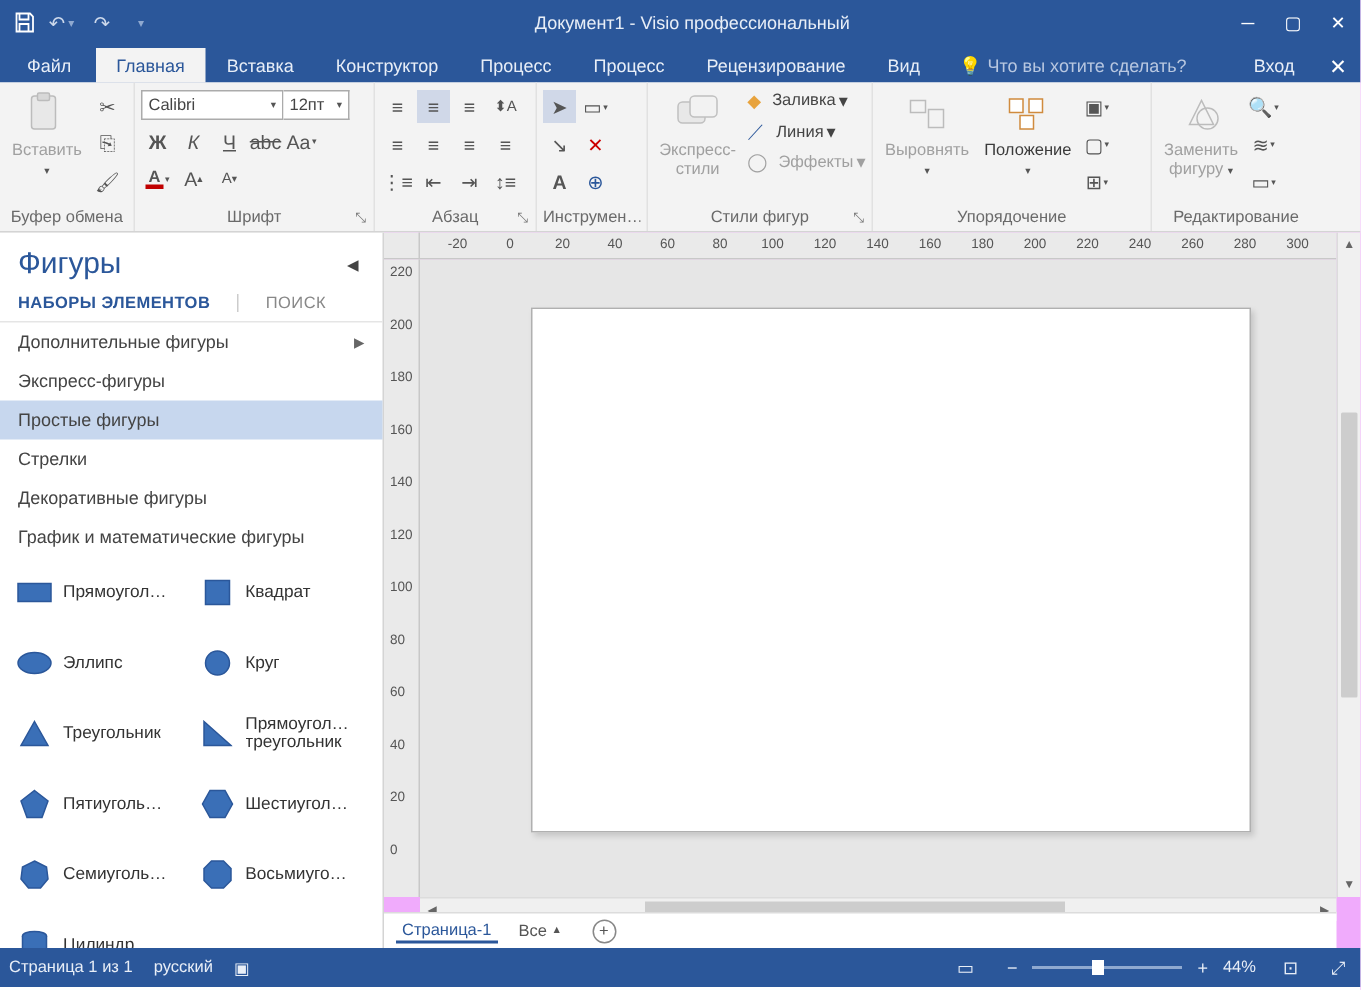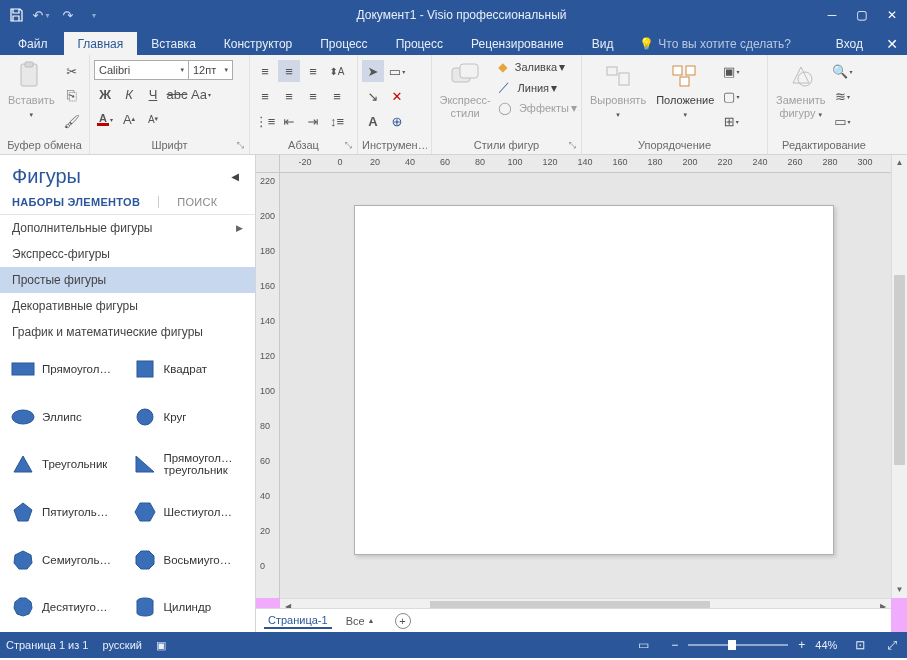--- a/index.html
+++ b/index.html
@@ -346,20 +346,23 @@
           <span>Дополнительные фигуры</span>
           <span class="arr">▶</span>
         </div>
         <div class="sp-item">
           <span>Экспресс-фигуры</span>
         </div>
         <div class="sp-item sel">
           <span>Простые фигуры</span>
         </div>
         <div class="sp-item">
+          <span>Стрелки</span>
+        </div>
+        <div class="sp-item">
           <span>Декоративные фигуры</span>
         </div>
         <div class="sp-item">
           <span>График и математические фигуры</span>
         </div>
       </div>
     <div class="shapegrid" id="shape-grid">
         <div class="shapecell">
           <span class="sicon">
             <svg width="24" height="16">
@@ -432,28 +435,20 @@
           </span>
           <span class="slabel">Семиуголь…</span>
         </div>
         <div class="shapecell">
           <span class="sicon">
             <svg width="20" height="20">
               <polygon points="6,1 14,1 19,6 19,14 14,19 6,19 1,14 1,6" fill="#3a6fb7" stroke="#2b579a"></polygon>
             </svg>
           </span>
           <span class="slabel">Восьмиуго…</span>
-        </div>
-        <div class="shapecell">
-          <span class="sicon">
-            <svg width="20" height="20">
-              <polygon points="7,1 13,1 18,5 19,11 16,17 10,19 4,17 1,11 2,5 7,1" fill="#3a6fb7" stroke="#2b579a"></polygon>
-            </svg>
-          </span>
-          <span class="slabel">Десятиуго…</span>
         </div>
         <div class="shapecell">
           <span class="sicon">
             <svg width="18" height="20">
               <ellipse cx="9" cy="4" rx="8" ry="3" fill="#3a6fb7" stroke="#2b579a"></ellipse>
               <path d="M1 4 V16 A8 3 0 0 0 17 16 V4" fill="#3a6fb7" stroke="#2b579a"></path>
             </svg>
           </span>
           <span class="slabel">Цилиндр</span>
         </div>

